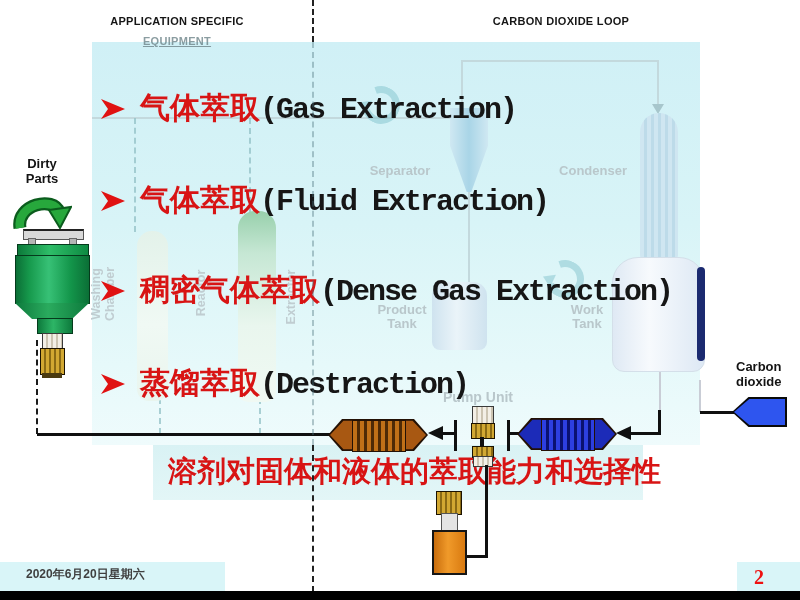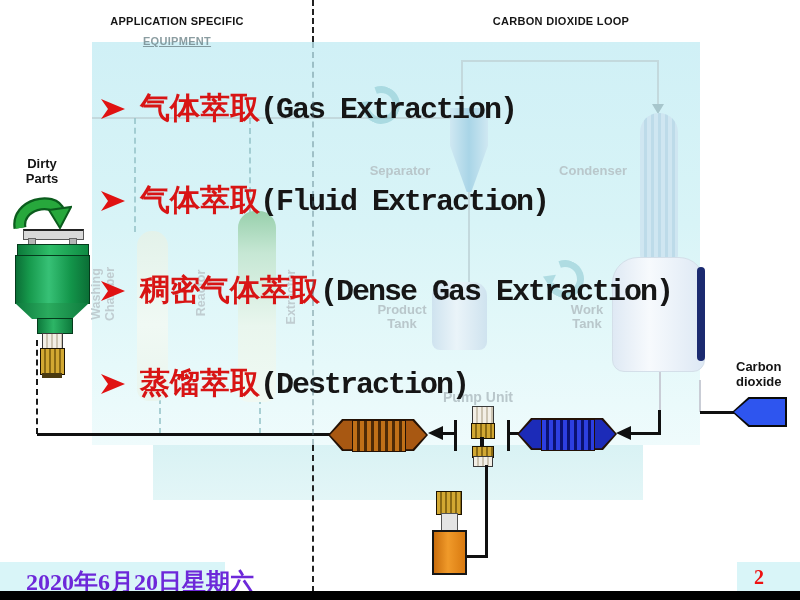--- a/index.html
+++ b/index.html
@@ -62,21 +62,21 @@
   .green{z-index:6;}
   .wm{width:24px;height:24px;border:7px solid rgba(125,192,202,.48);border-radius:50%;
       border-left-color:transparent;transform:rotate(25deg);z-index:2;}
   .wm::after{content:"";position:absolute;left:-9px;top:12px;width:0;height:0;
       border-top:7px solid transparent;border-bottom:7px solid transparent;
       border-right:11px solid rgba(125,192,202,.48);}
   
   .divider{width:0;z-index:7;}
   
   .fstrip{background:#d9f5f8;z-index:7;}
-  .fdate{color:#6d28d9;font-weight:bold;font-size:24px;z-index:8;font-family:Liberation Serif, serif;}
+  .fdate{color:#404040;font-weight:bold;font-size:12px;z-index:8;font-family:Liberation Sans, sans-serif;}
   .fpage{color:#ee1111;font-weight:bold;font-size:20px;z-index:8;font-family:"Liberation Serif","DejaVu Serif",serif;}
   .blackbar{left:0;top:591px;width:800px;height:9px;background:#000;z-index:9;}
 </style>
 </head>
 <body>
 
 <div class="slide">
 
   <div class="abs panel"></div>
   <div class="abs caption-band"></div>
@@ -143,20 +143,21 @@
   <div class="abs bullet" style="left:140px;top:270px;">
     <span class="zh">稠密气体萃取</span><span class="en">(Dense Gas Extraction)</span>
   </div>
   <svg class="abs" style="left:100px;top:373px;z-index:5;" width="26" height="22">
       <polygon points="1,1 25,11 1,21 8,11" fill="#e01212"></polygon>
     </svg>
   <div class="abs bullet" style="left:140px;top:363px;">
     <span class="zh">蒸馏萃取</span><span class="en">(Destraction)</span>
   </div>
 
+  <div class="abs caption" style="left:168px;top:452px;">溶剂对固体和液体的萃取能力和选择性</div>
 
   <div class="abs blabel" style="left:20px;top:156px;width:44px;text-align:center;">
     <span>Dirty</span><br>
     <span>Parts</span>
   </div>
   <svg class="abs green" style="left:12px;top:190px;" width="60" height="44" viewBox="0 0 60 44">
     <path d="M8,38 C4,14 42,6 47,22" fill="none" stroke="#0b5c1d" stroke-width="13"></path>
     <path d="M8,38 C4,14 42,6 47,22" fill="none" stroke="#27a83c" stroke-width="8.5"></path>
     <polygon points="37,20 59,17 48,38" fill="#27a83c" stroke="#0b5c1d" stroke-width="2"></polygon>
   </svg>

